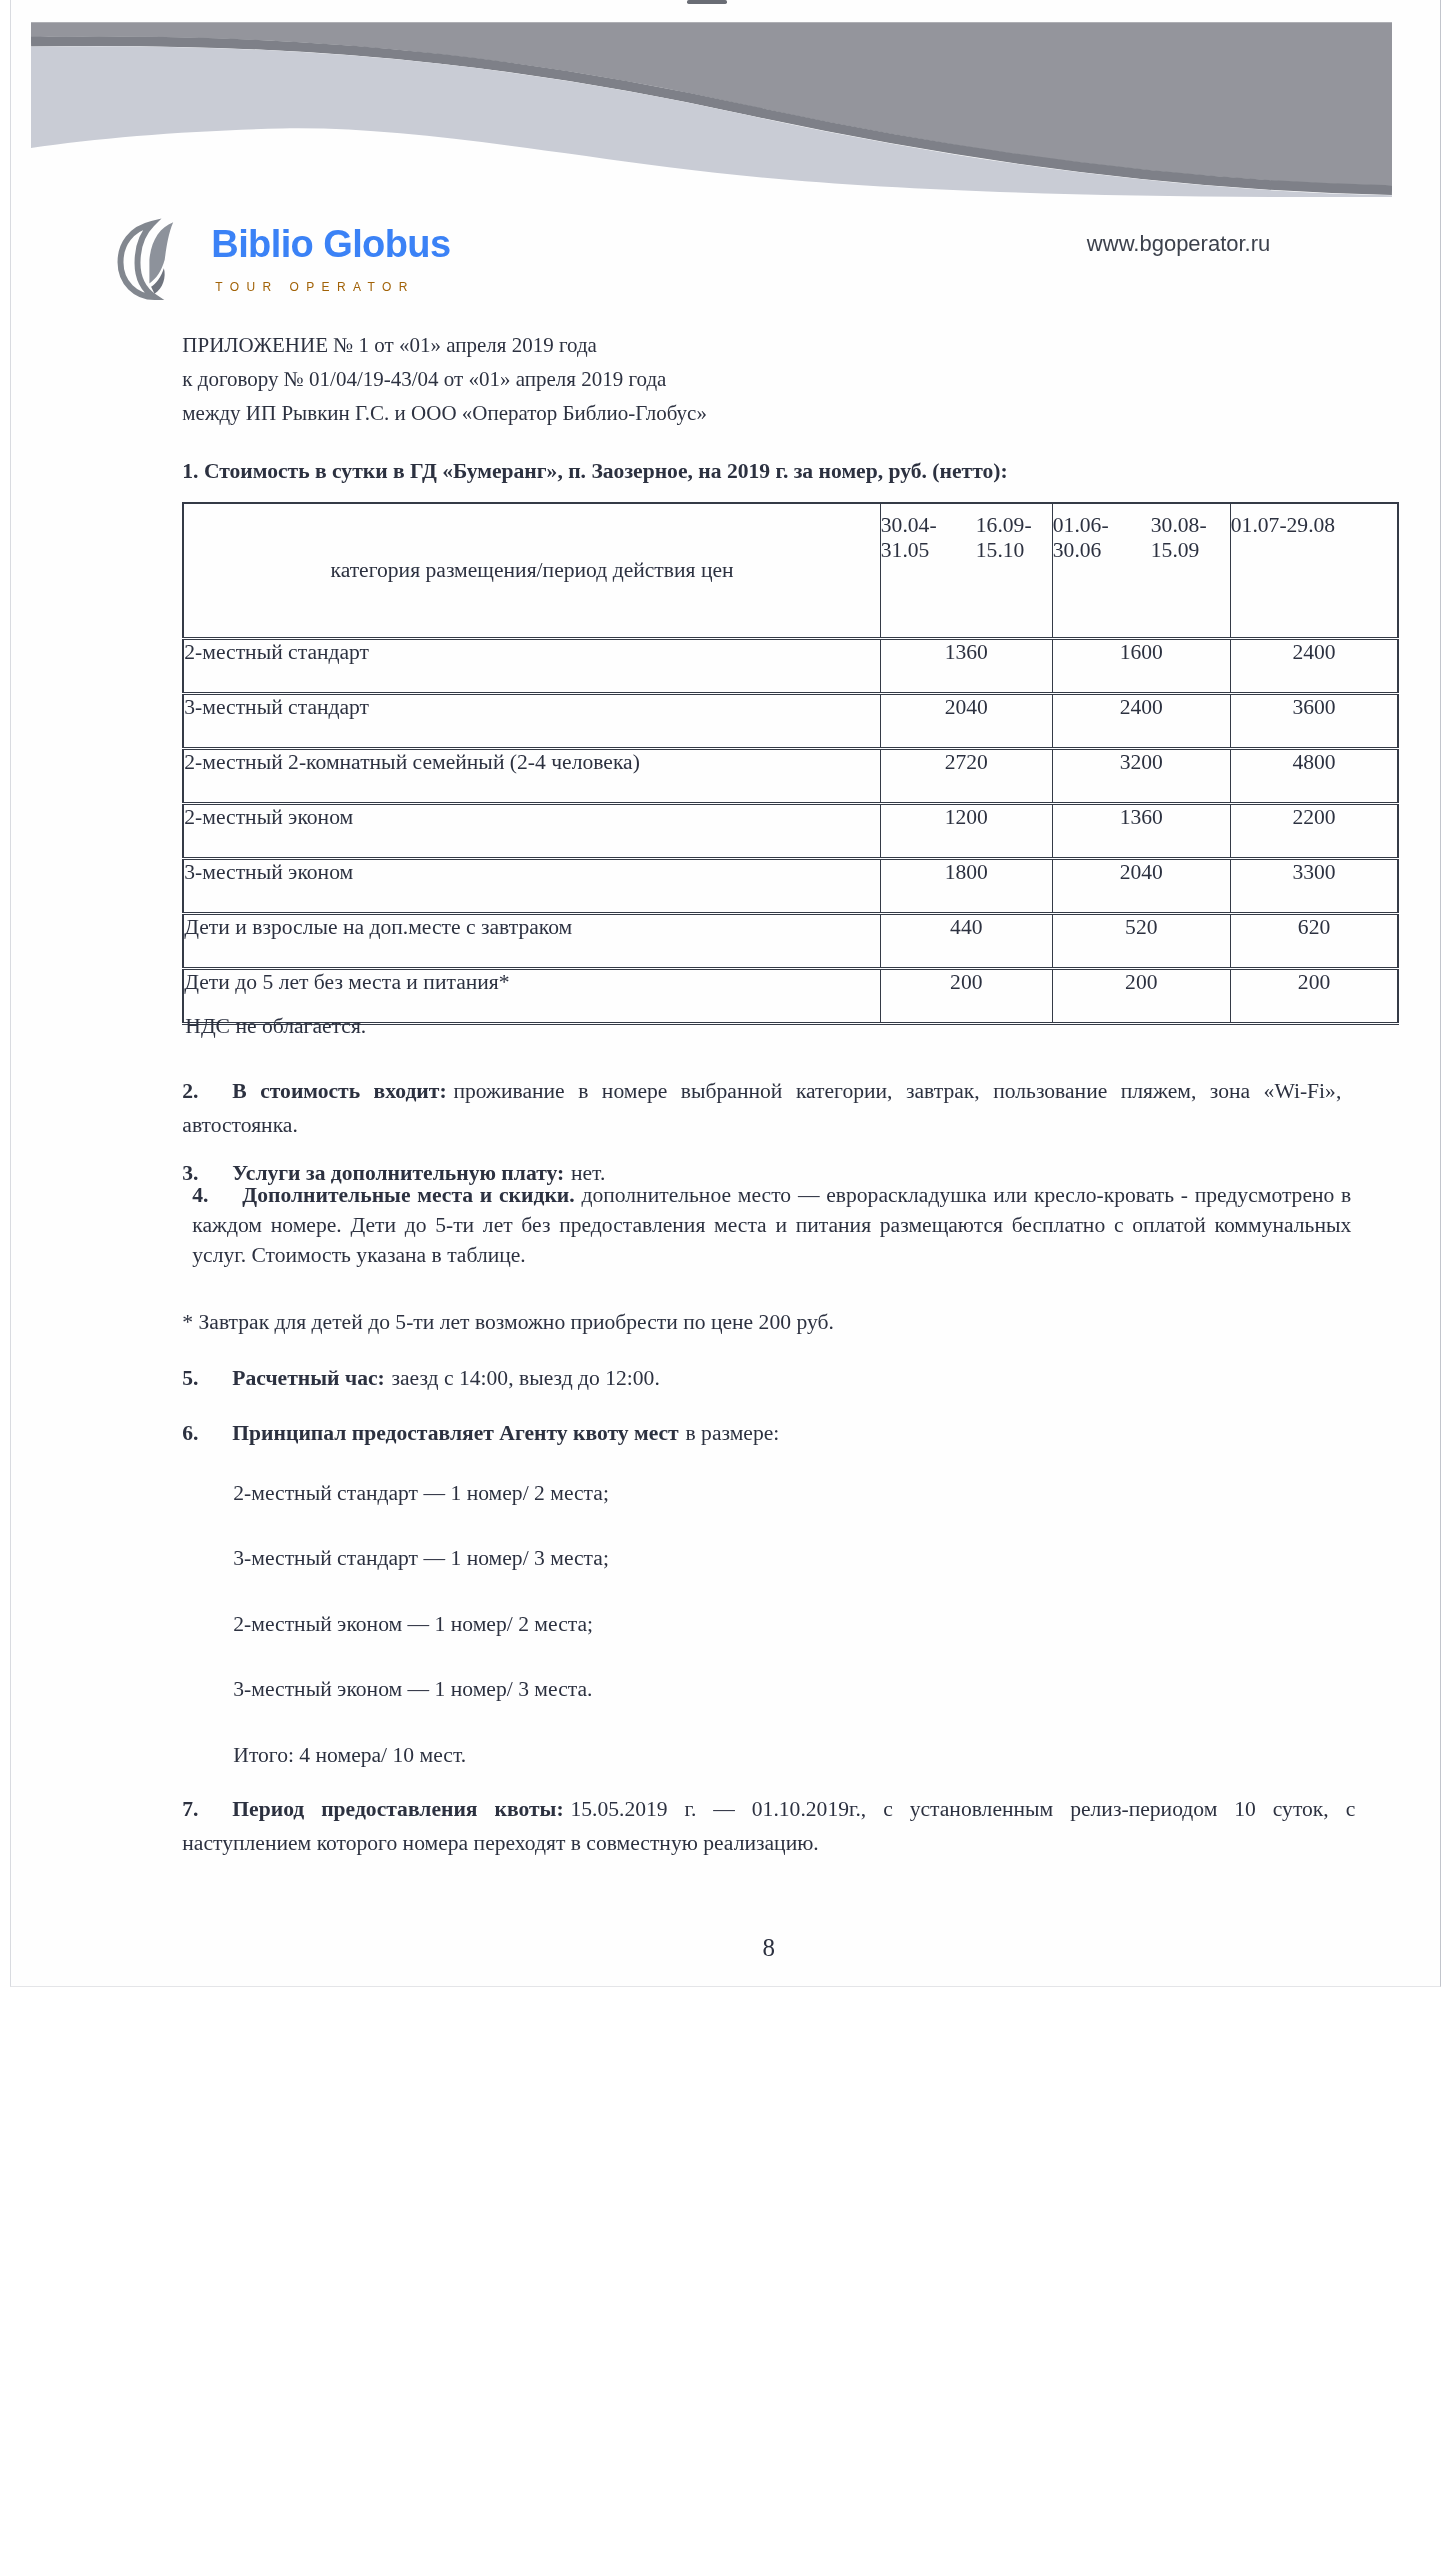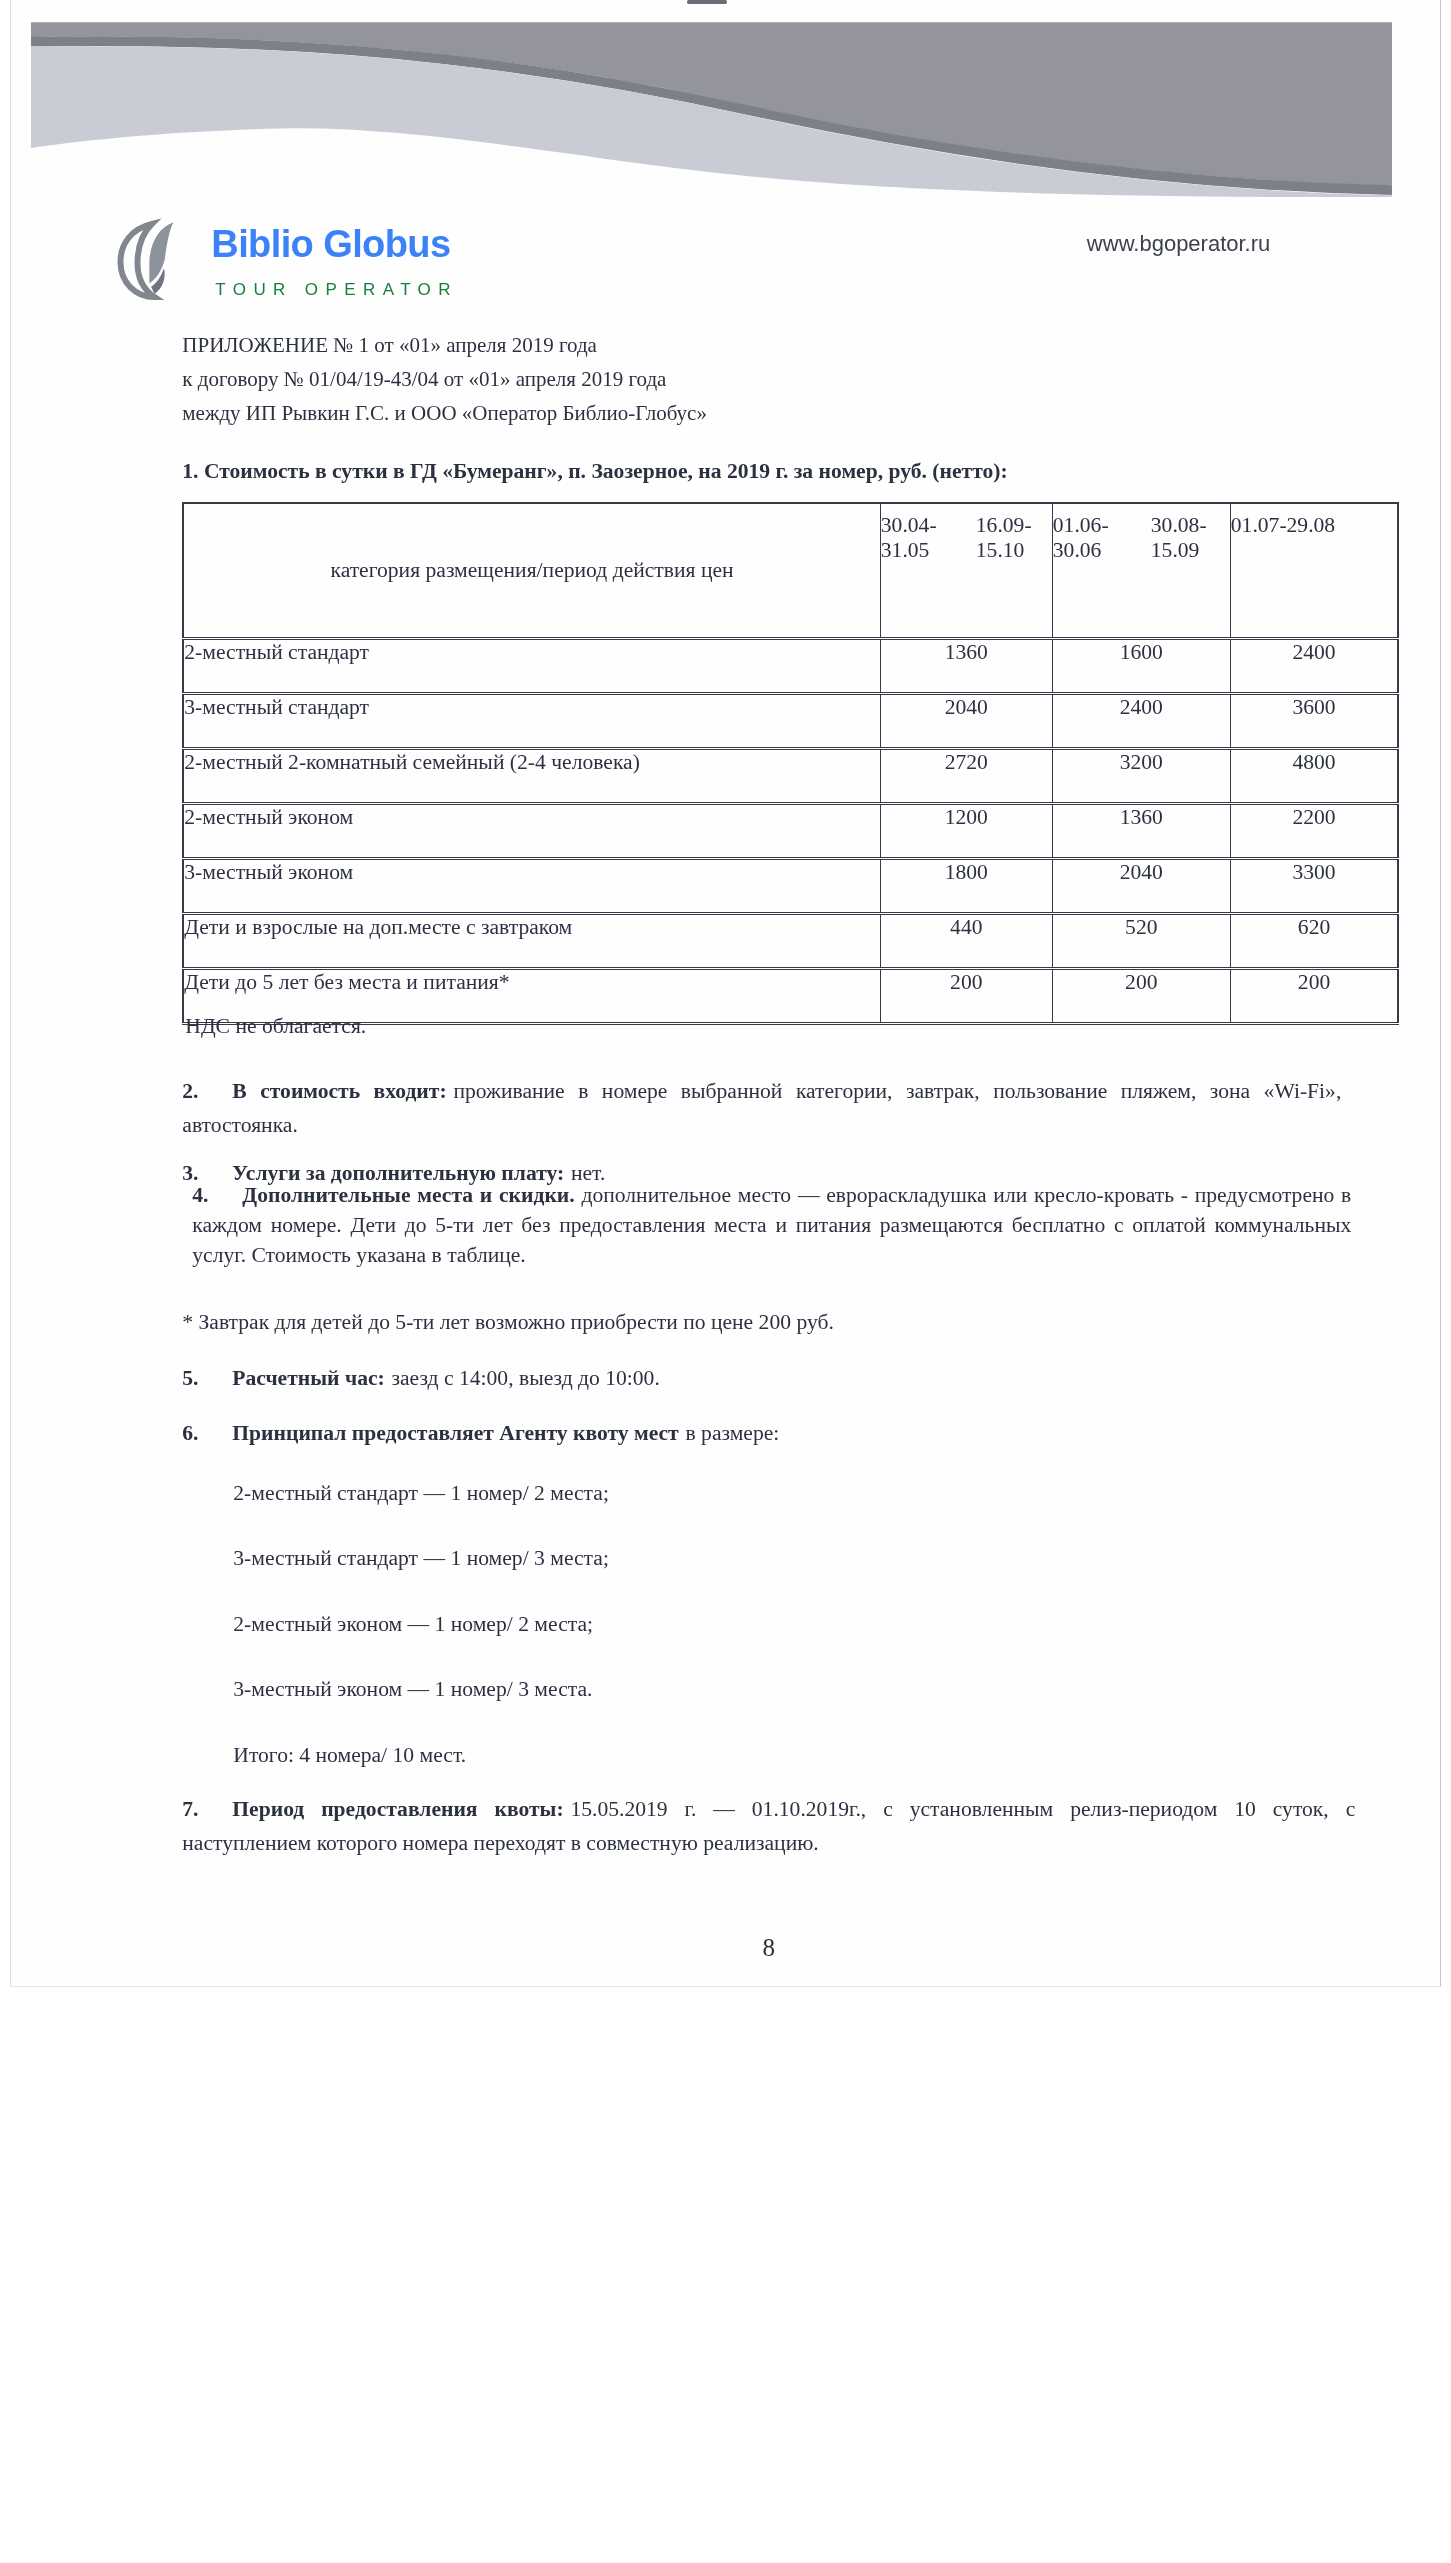--- a/index.html
+++ b/index.html
@@ -8,22 +8,22 @@
   #scan-page{position:absolute;left:10.3px;top:0;width:1429px;height:1986px;background:#fefefe;
              border-left:1.1px solid #d9dbe0;border-right:1.1px solid #c2c5cc;border-bottom:0.6px solid #e4e5e8;}
   .abs{position:absolute;}
   
   #banner{left:19.4px;top:20px;width:1361px;height:177px;}
   #top-artifact{left:676px;top:0;width:40px;height:4px;background:#6a6d75;border-radius:1.7px;}
   
   #logo-icon{left:101px;top:215px;width:85px;height:91px;}
   #logo-title{left:200px;top:223px;font-family:"Liberation Sans",sans-serif;font-weight:bold;
               font-size:38px;letter-spacing:-0.6px;color:#3b82f6;}
-  #logo-sub{left:204px;top:280px;font-family:"Liberation Sans",sans-serif;font-size:17px;
-            letter-spacing:7.4px;color:#15803d;}
+  #logo-sub{left:204px;top:280px;font-family:"Liberation Sans",sans-serif;font-size:12px;
+            letter-spacing:7.4px;color:#a16207;}
   #site-url{left:1020px;top:231px;width:239px;text-align:right;font-family:"Liberation Sans",sans-serif;
             font-size:22px;color:#3c414c;}
   
   .doc-line{font-size:21px;line-height:34px;}
   #preamble{left:171px;top:328px;width:911px;}
   #section1-title{left:171px;top:459px;width:1196px;font-weight:bold;font-size:21.6px;}
   
   #price-table{left:171px;top:502px;width:1217px;border-collapse:collapse;table-layout:fixed;
                font-size:21.6px;color:#2c3140;}
   #price-table td{border-left:1.7px solid #343a46;border-right:1.7px solid #343a46;
@@ -169,21 +169,21 @@
       <span class="n">3.</span><b>Услуги за дополнительную плату:</b><span>нет.</span>
     </div>
 
     <div class="abs clause" id="clause4">
       <span class="n">4.</span><b>Дополнительные места и скидки.</b><span>дополнительное место — еврораскладушка или кресло-кровать - предусмотрено в каждом номере. Дети до 5-ти лет без предоставления места и питания размещаются бесплатно с оплатой коммунальных услуг. Стоимость указана в таблице.</span>
     </div>
 
     <div class="abs" id="footnote">* Завтрак для детей до 5-ти лет возможно приобрести по цене 200 руб.</div>
 
     <div class="abs clause" id="clause5">
-      <span class="n">5.</span><b>Расчетный час:</b><span>заезд с 14:00, выезд до 10:00.</span>
+      <span class="n">5.</span><b>Расчетный час:</b><span>заезд с 14:00, выезд до 12:00.</span>
     </div>
 
     <div class="abs clause" id="clause6">
       <span class="n">6.</span><b>Принципал предоставляет Агенту квоту мест</b><span>в размере:</span>
     </div>
 
     <div class="abs quota" id="quota-0">2-местный стандарт — 1 номер/ 2 места;</div>
     <div class="abs quota" id="quota-1">3-местный стандарт — 1 номер/ 3 места;</div>
     <div class="abs quota" id="quota-2">2-местный эконом — 1 номер/ 2 места;</div>
     <div class="abs quota" id="quota-3">3-местный эконом — 1 номер/ 3 места.</div>

